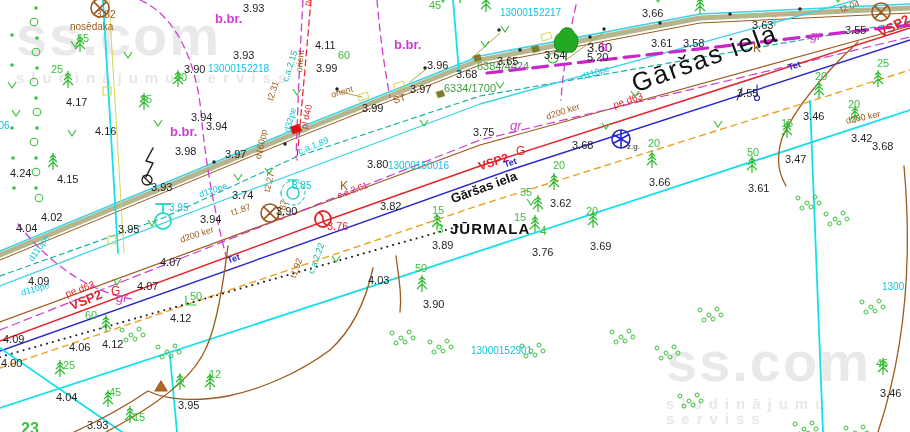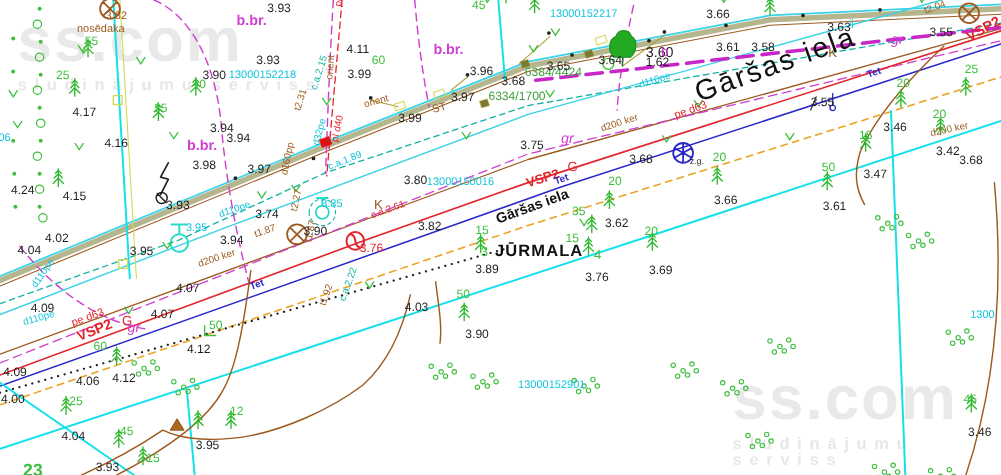--- a/index.html
+++ b/index.html
@@ -285,21 +285,21 @@
       <div class="lbl" style="left: 444px; top: 83px; font-size: 11px; color: rgb(62, 158, 62); font-weight: 400;">6334/1700</div>
       <div class="lbl" style="left: 429px; top: 0px; font-size: 11px; color: rgb(60, 191, 60); font-weight: 400;">45</div>
       <div class="lbl" style="left: 497px; top: 56px; font-size: 11px; color: rgb(31, 31, 31); font-weight: 400;">3.65</div>
       <div class="lbl" style="left: 587px; top: 41px; font-size: 13px; color: rgb(31, 31, 31); font-weight: 400;">3.60</div>
       <div class="lbl" style="left: 500px; top: 8px; font-size: 10px; color: rgb(18, 196, 220); font-weight: 400;">13000152217</div>
       <div class="lbl" style="left: 752px; top: 20px; font-size: 11px; color: rgb(31, 31, 31); font-weight: 400;">3.63</div>
       <div class="lbl" style="left: 642px; top: 8px; font-size: 11px; color: rgb(31, 31, 31); font-weight: 400;">3.66</div>
       <div class="lbl" style="left: 651px; top: 38px; font-size: 11px; color: rgb(31, 31, 31); font-weight: 400;">3.61</div>
       <div class="lbl" style="left: 683px; top: 38px; font-size: 11px; color: rgb(31, 31, 31); font-weight: 400;">3.58</div>
       <div class="lbl" style="left: 544px; top: 50px; font-size: 11px; color: rgb(31, 31, 31); font-weight: 400;">3.64</div>
-      <div class="lbl" style="left: 587px; top: 52px; font-size: 11px; color: rgb(31, 31, 31); font-weight: 400;">1.62</div>
+      <div class="lbl" style="left: 587px; top: 52px; font-size: 11px; color: rgb(31, 31, 31); font-weight: 400;">5.20</div>
       <div class="lbl" style="left: 601px; top: 41px; font-size: 12px; color: rgb(207, 63, 207); font-weight: 400;">b</div>
       <div class="lbl" style="left: 839px; top: 6px; font-size: 9px; color: rgb(156, 90, 30); font-weight: 400; transform: rotate(-20deg);">t2.04</div>
       <div class="lbl" style="left: 845px; top: 25px; font-size: 11px; color: rgb(31, 31, 31); font-weight: 400;">3.55</div>
       <div class="lbl" style="left: 810px; top: 29px; font-size: 13px; color: rgb(207, 63, 207); font-weight: 400; font-style: italic;">gr</div>
       <div class="lbl" style="left: 753px; top: 42px; font-size: 12px; color: rgb(156, 90, 30); font-weight: 400;">K</div>
       <div class="lbl" style="left: 876px; top: 28px; font-size: 13px; color: rgb(227, 36, 43); font-weight: 700; transform: rotate(-28deg);">VSP2</div>
       <div class="lbl" style="left: 628px; top: 72px; font-size: 26px; color: rgb(17, 17, 17); font-weight: 400; letter-spacing: 2px; transform: rotate(-20deg);">Gāršas iela</div>
       <div class="lbl" style="left: 787px; top: 64px; font-size: 9px; color: rgb(42, 40, 200); font-weight: 700; transform: rotate(-19deg);">Tet</div>
       <div class="lbl" style="left: 612px; top: 101px; font-size: 10px; color: rgb(227, 36, 43); font-weight: 400; transform: rotate(-19deg);">pe d63</div>
       <div class="lbl" style="left: 845px; top: 117px; font-size: 9px; color: rgb(156, 90, 30); font-weight: 400; transform: rotate(-12deg);">d200 ker</div>

